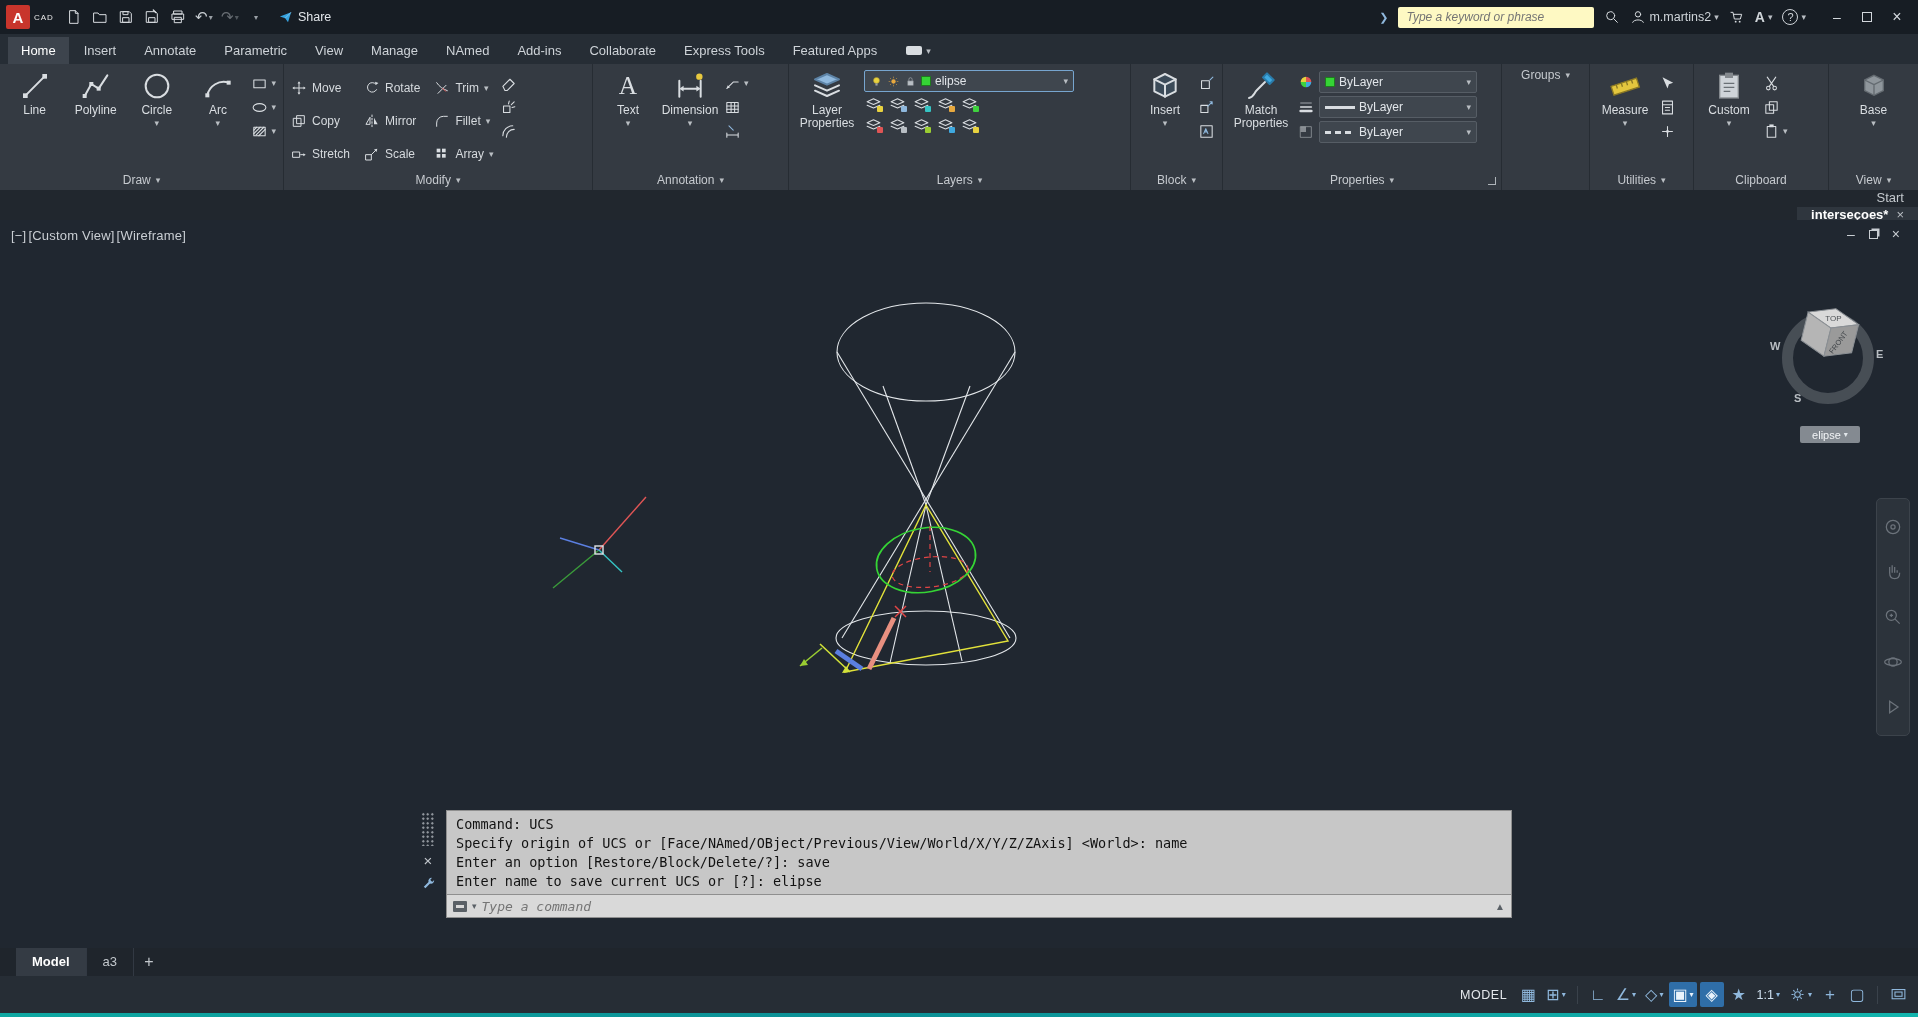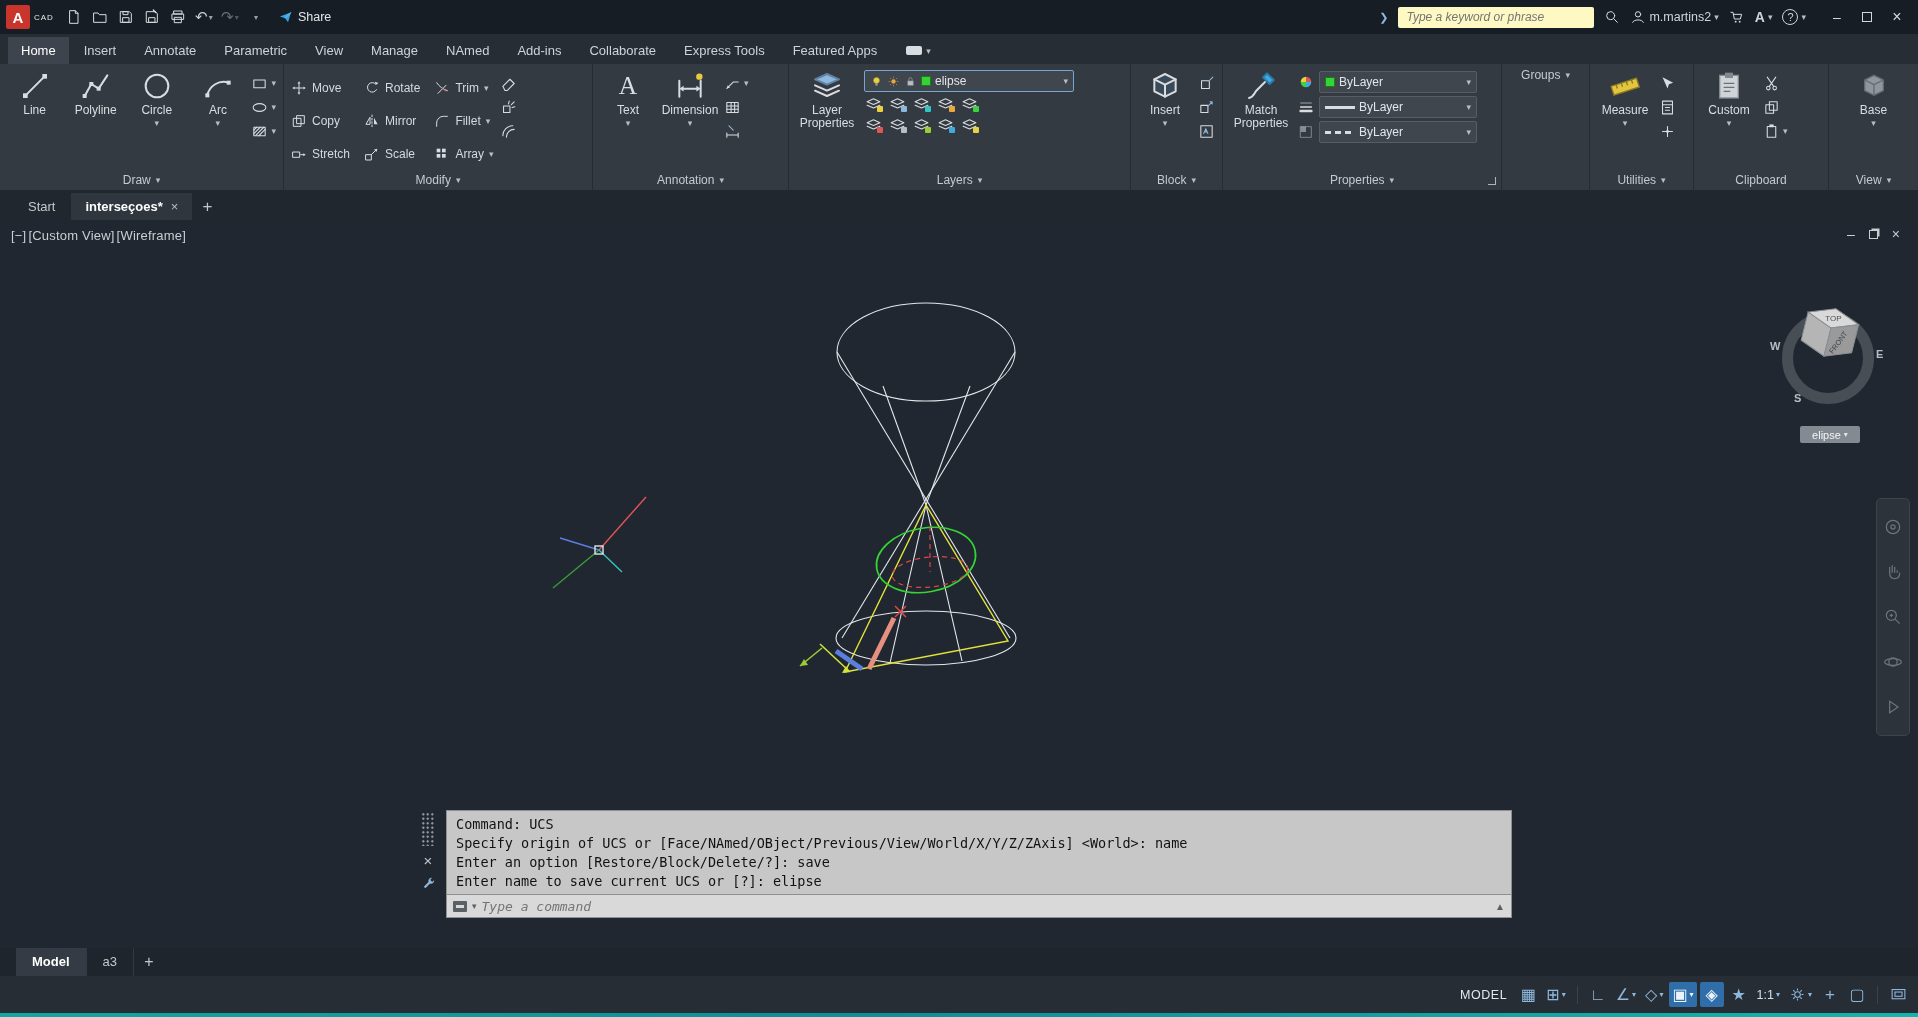--- a/index.html
+++ b/index.html
@@ -64,21 +64,21 @@
   .lrow { display:flex; gap:5px; align-items:center; }
   .propsrows { display:flex; flex-direction:column; gap:3px; padding-top:1px; }
   .proprow { display:flex; align-items:center; gap:5px; }
   .proprow svg { width:16px; height:16px; flex:none; }
   .proprow .combo { width:158px; border-color:#565d65; }
   .lineicon { width:30px; height:3px; background:#d9dde1; }
   .lineicon.dash { background:repeating-linear-gradient(90deg,#d9dde1 0 6px,transparent 6px 10px); }
   .corner { width:8px; height:8px; border-right:1.5px solid #aeb4b9; border-bottom:1.5px solid #aeb4b9; position:absolute; right:5px; bottom:5px; }
 
   
-  .filetabs { height:30px; background:#21272e; display:flex; align-items:flex-end; padding-left:14px; gap:2px; color:#c3c8cd; }
+  .filetabs { height:30px; background:#21272e; display:flex; align-items:flex-end; padding-left:14px; gap:2px; color:#c3c8cd;flex-direction:column; }
   .ftab { height:27px; display:flex; align-items:center; gap:8px; padding:0 14px; font-size:13px; }
   .ftab.active { background:#2f363e; color:#fff; font-weight:bold; }
   .ftab .x { font-weight:normal; color:#b9bec3; font-size:13px; }
   .fplus { width:26px; height:27px; display:flex; align-items:center; justify-content:center; font-size:17px; color:#c3c8cd; }
 
   
   .canvas { position:relative; height:728px; background:#202730; overflow:hidden; }
   #drawing { position:absolute; inset:0; }
   .vplabel { position:absolute; left:10px; top:8px; font-size:13px; color:#c9ced3; letter-spacing:.2px; display:flex; gap:0px; }
   .vplabel span { padding:0 1px; }

